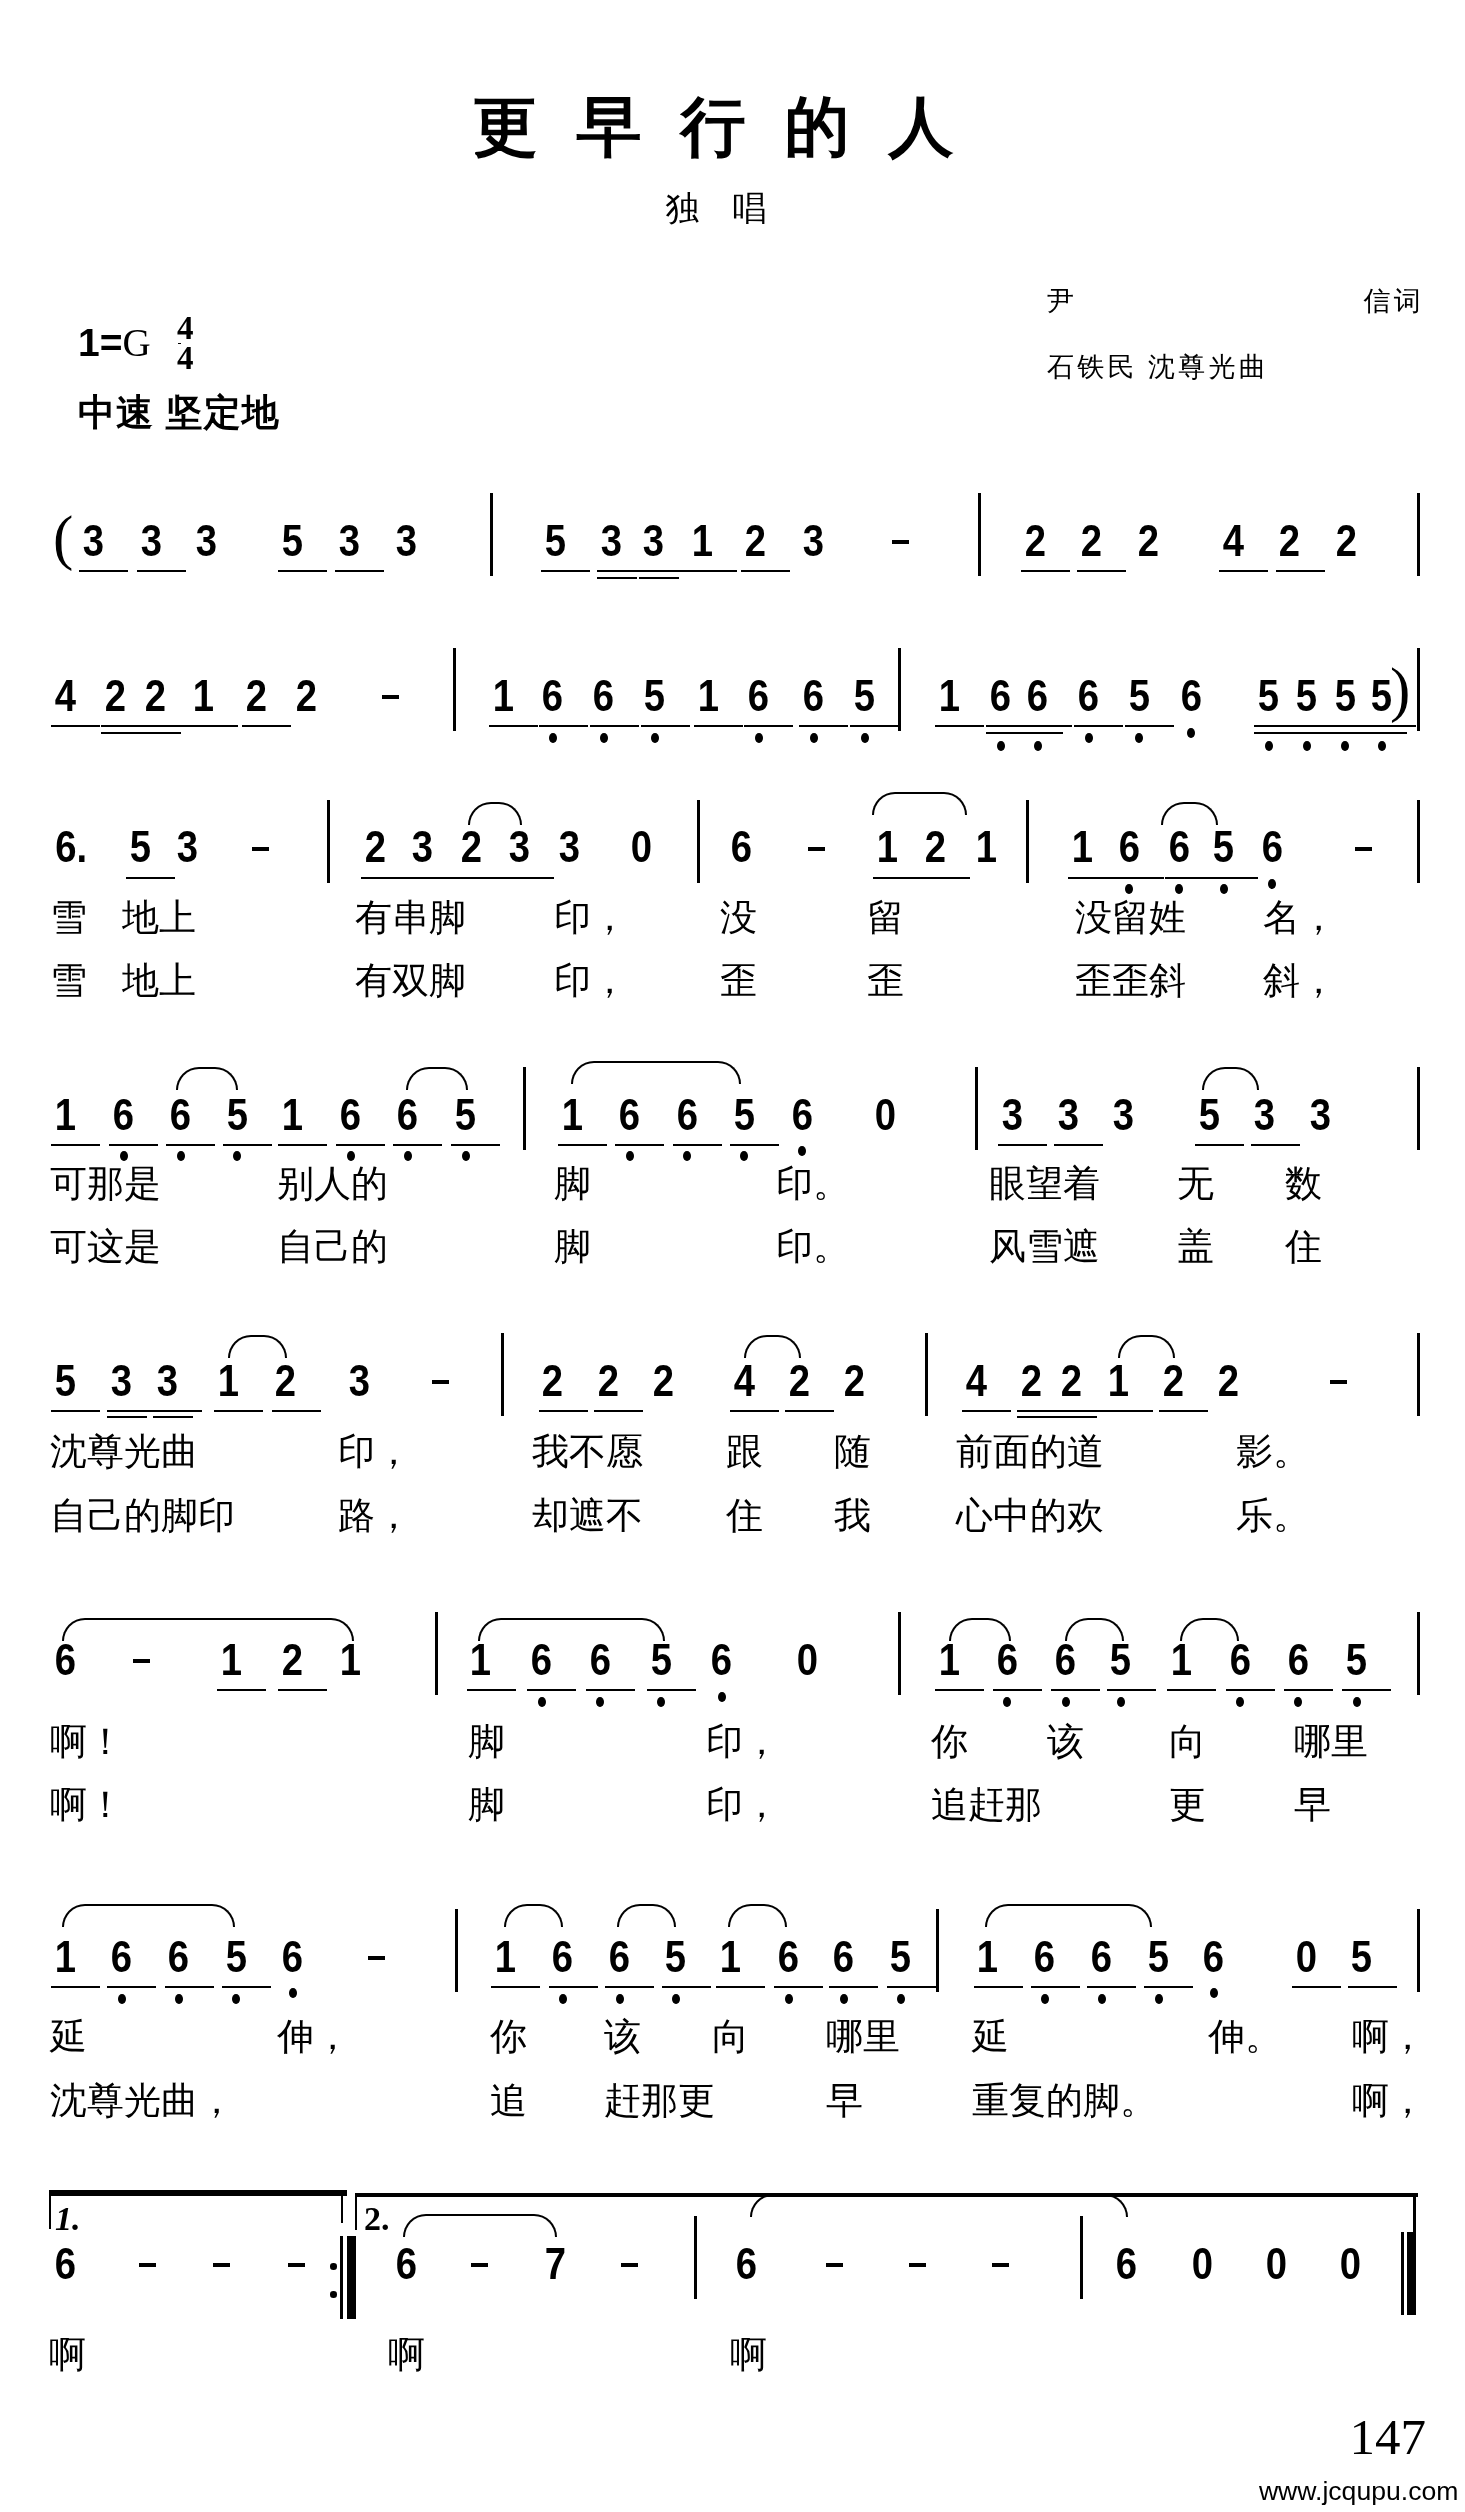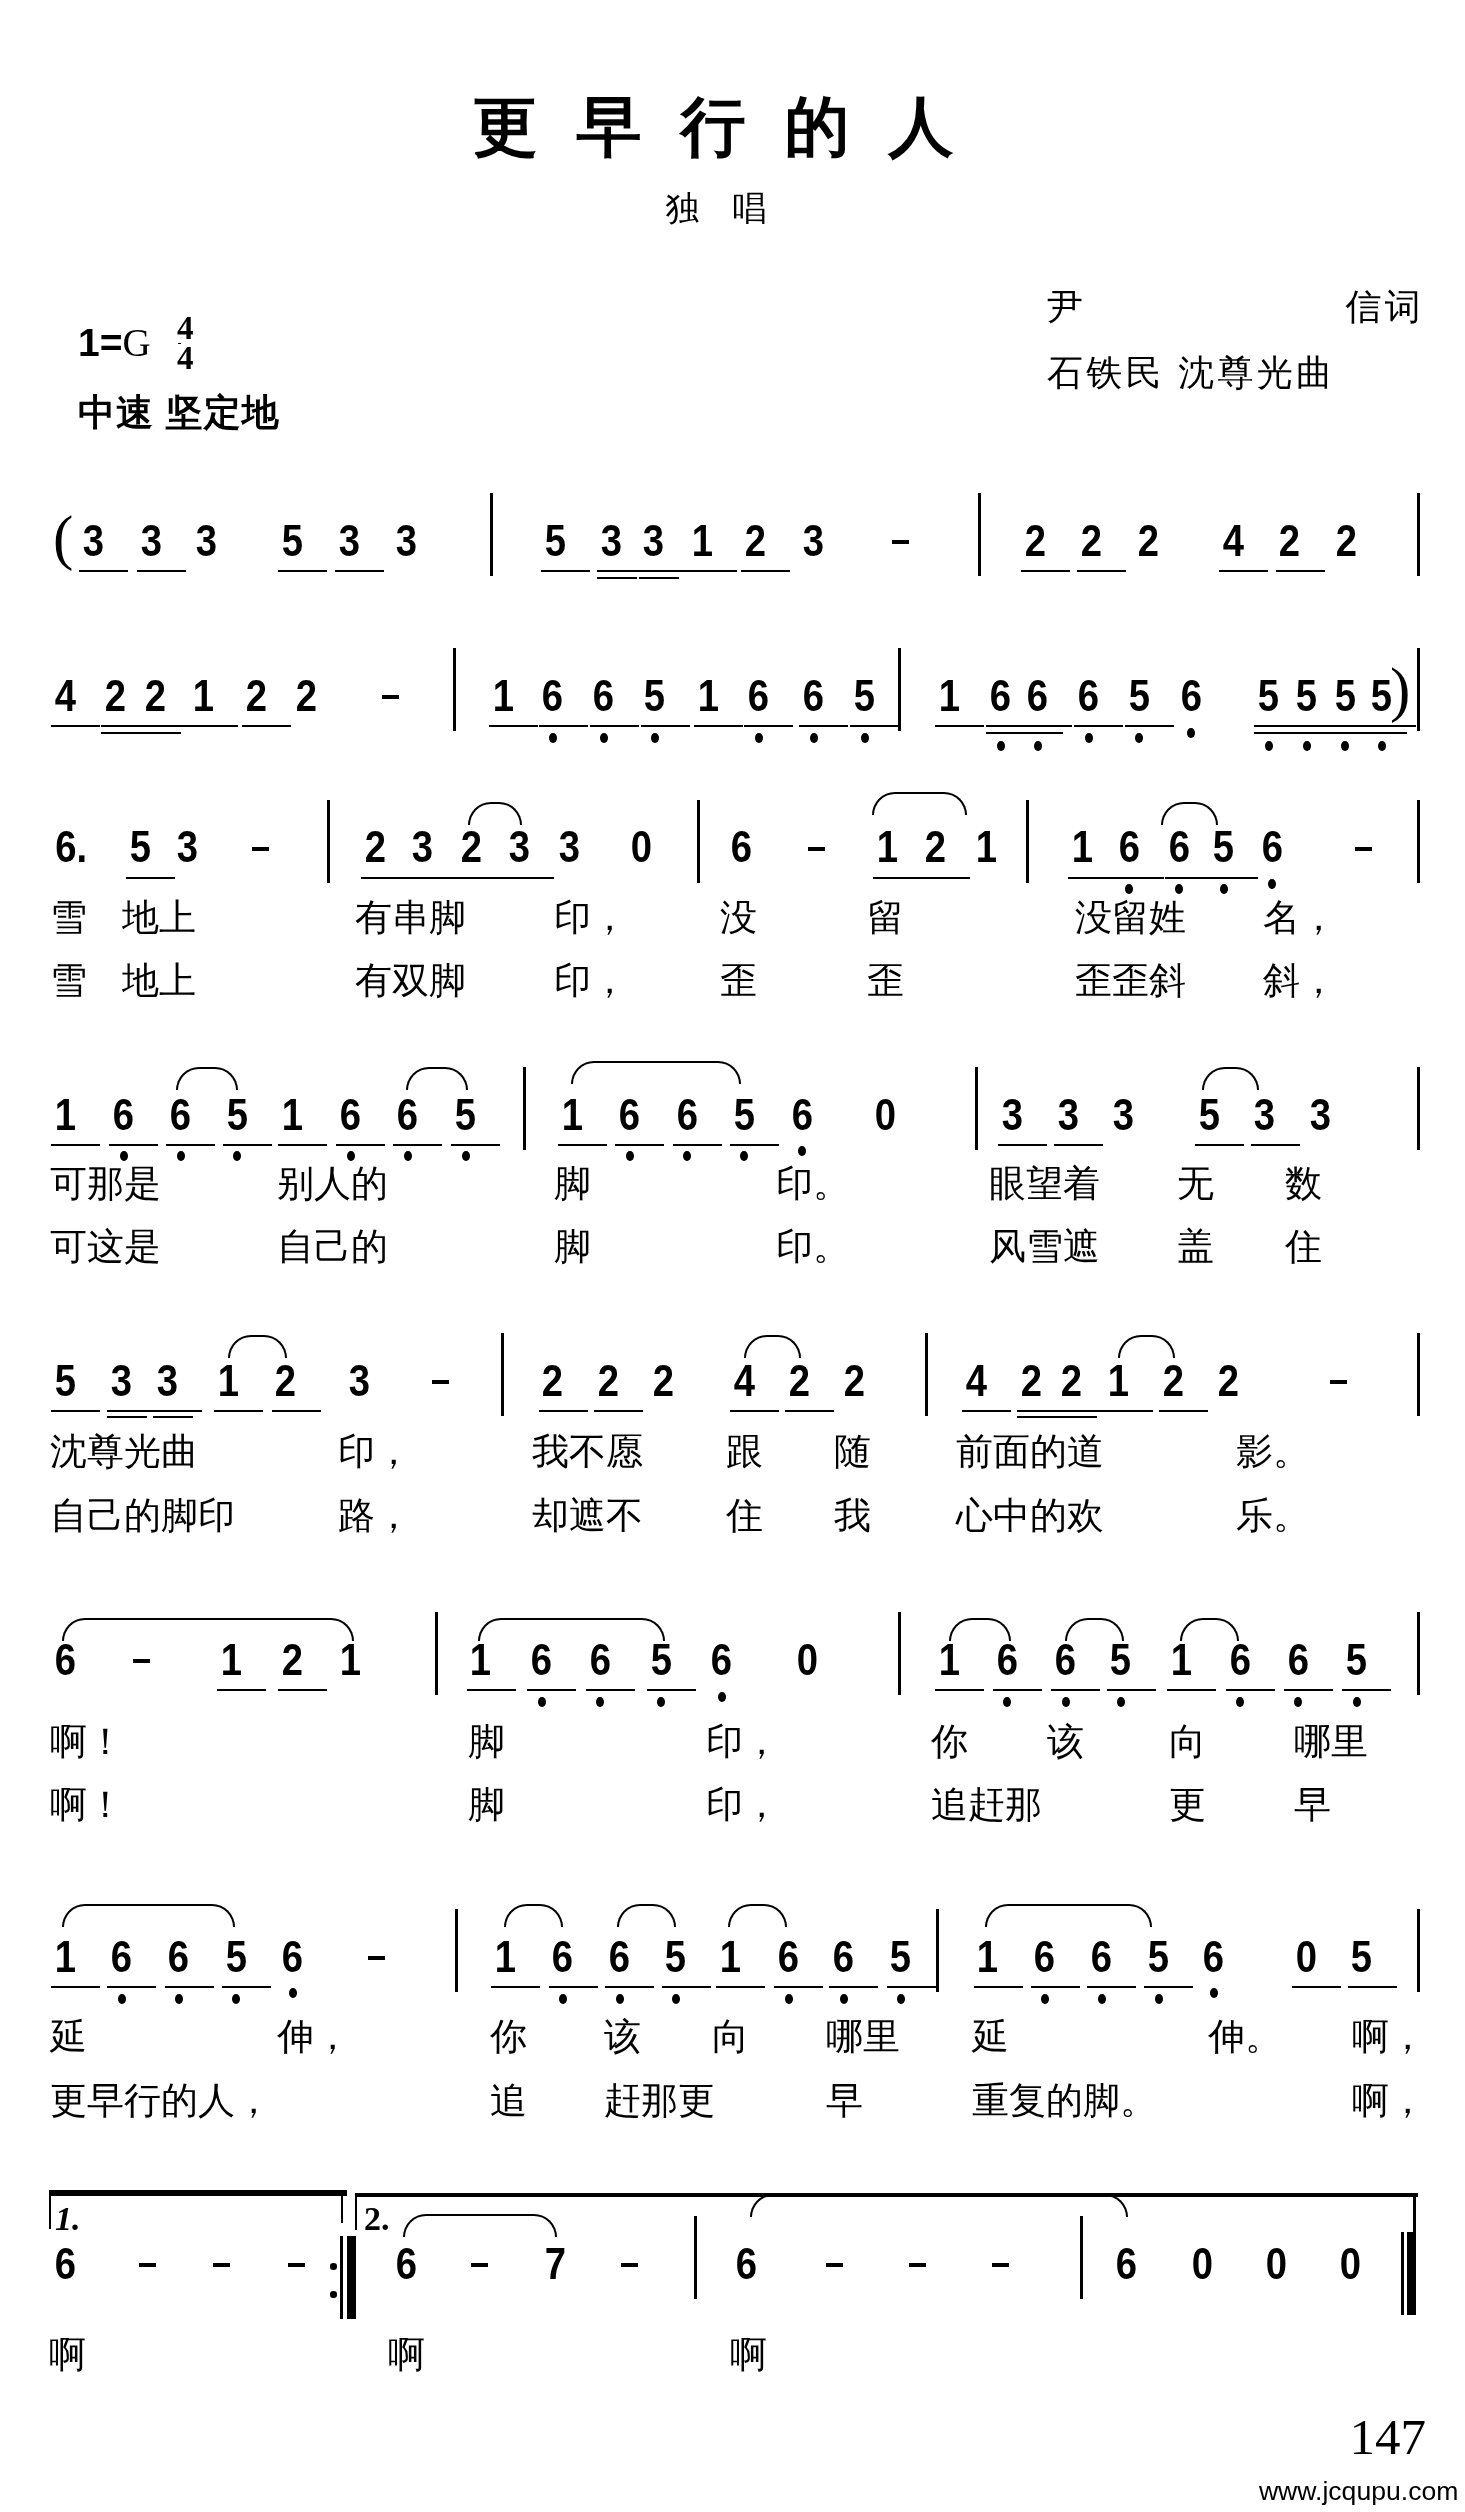--- a/index.html
+++ b/index.html
@@ -10,21 +10,21 @@
          font-size:65px;font-weight:bold;letter-spacing:39px;}
   .subtitle{left:0;width:1465px;top:186px;text-align:center;font-family:"DejaVu Serif",serif;
          font-size:34px;letter-spacing:33px;}
   .key{left:78px;top:316px;font-size:39px;font-weight:bold;font-family:"Liberation Sans Narrow","Liberation Sans",sans-serif;}
   .key .g{font-family:"Liberation Serif",serif;font-weight:normal;font-size:39px;}
   .timesig{display:inline-block;vertical-align:middle;text-align:center;line-height:30px;
            font-family:"Liberation Serif",serif;font-weight:bold;font-size:33px;margin-left:15.5px;position:relative;top:-3.3px;}
   .timesig span{display:block;}
   .timesig .bar{height:1.7px;background:#000;margin:0 1.1px;}
   .tempo{left:78px;top:388px;font-size:37px;font-weight:bold;letter-spacing:1.1px;}
-  .credit{font-family:Liberation Sans, sans-serif;font-size:36px;}
+  .credit{font-family:Liberation Serif, serif;font-size:27px;}
   .lyricist{left:1047px;top:283px;width:377px;}
   .lyricist .l{position:absolute;left:0;}
   .lyricist .r{position:absolute;right:0;letter-spacing:3.3px;}
   .composer{left:1047px;top:349px;letter-spacing:3.3px;}
   .note{position:absolute;font-family:"Liberation Sans Narrow","Liberation Sans",sans-serif;font-weight:bold;
         font-size:45px;line-height:45px;width:31px;text-align:center;transform:scaleX(0.85);}
   .dash{position:absolute;height:4.4px;width:16.6px;background:#000;}
   .bar{position:absolute;width:3.3px;background:#000;}
   .ul{position:absolute;height:2.2px;background:#000;}
   .dot{position:absolute;width:7.8px;height:10px;border-radius:50%;background:#000;}
@@ -482,21 +482,21 @@
     <div class="slur" style="left: 985px; top: 1904px; width: 163px; height: 21px;"></div>
     <div class="lyric" style="left: 50px; top: 2017px;">延</div>
     <div class="lyric" style="left: 277px; top: 2017px;">伸，</div>
     <div class="lyric" style="left: 490px; top: 2017px;">你</div>
     <div class="lyric" style="left: 604px; top: 2017px;">该</div>
     <div class="lyric" style="left: 712px; top: 2017px;">向</div>
     <div class="lyric" style="left: 826px; top: 2017px;">哪里</div>
     <div class="lyric" style="left: 972px; top: 2017px;">延</div>
     <div class="lyric" style="left: 1208px; top: 2017px;">伸。</div>
     <div class="lyric" style="left: 1352px; top: 2017px;">啊，</div>
-    <div class="lyric" style="left: 50px; top: 2081px;">更早行的人，</div>
+    <div class="lyric" style="left: 50px; top: 2081px;">沈尊光曲，</div>
     <div class="lyric" style="left: 490px; top: 2081px;">追</div>
     <div class="lyric" style="left: 604px; top: 2081px;">赶那更</div>
     <div class="lyric" style="left: 826px; top: 2081px;">早</div>
     <div class="lyric" style="left: 972px; top: 2081px;">重复的脚。</div>
     <div class="lyric" style="left: 1352px; top: 2081px;">啊，</div>
     <div class="bar" style="left: 694px; top: 2216px; height: 83px;"></div>
     <div class="bar" style="left: 1080px; top: 2216px; height: 83px;"></div>
     <div class="note" style="left: 50px; top: 2241px;">6</div>
     <div class="dash" style="left: 139px; top: 2263px;"></div>
     <div class="dash" style="left: 213px; top: 2263px;"></div>

